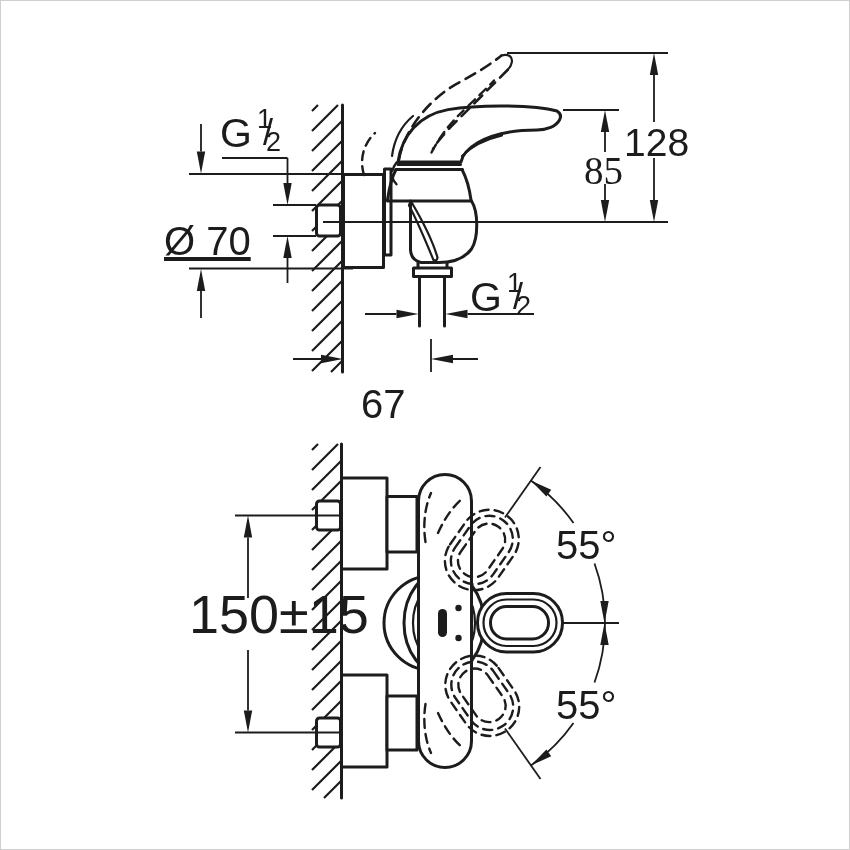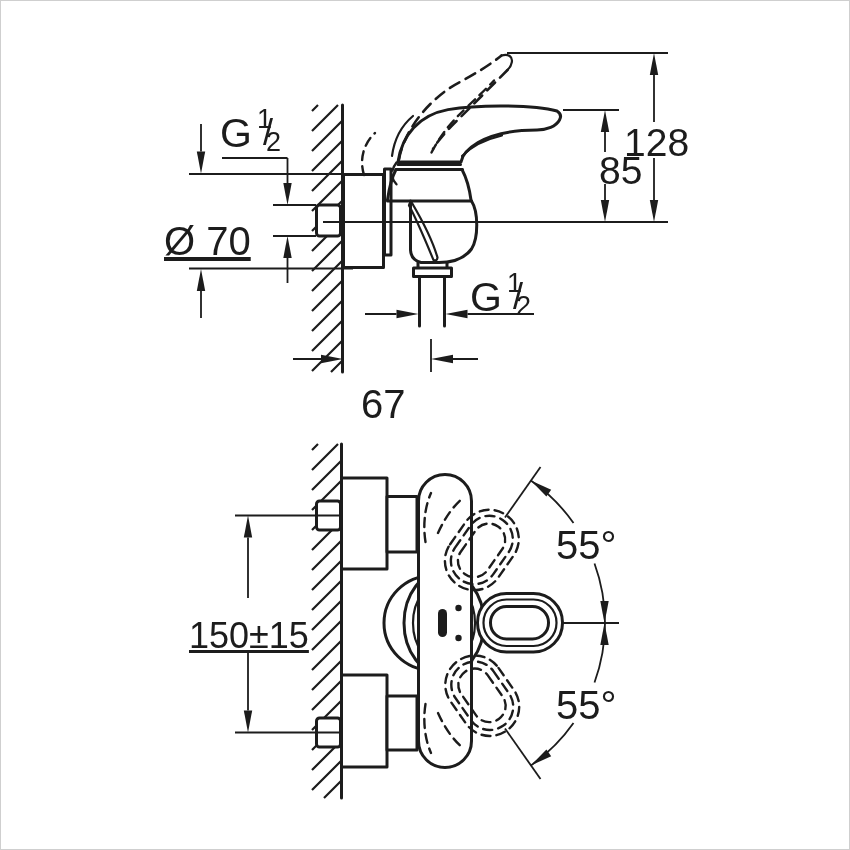--- a/index.html
+++ b/index.html
@@ -183,32 +183,32 @@
 
   <div class="lbl frac" style="left:219px; top:112px;">
     <span class="g">G</span>
     <span class="num">1</span>
     <span class="sl">/</span>
     <span class="den">2</span>
   </div>
 
   <div class="lbl" style="left:163px; top:220px; font-size:40px;text-decoration:underline;">Ø 70</div>
 
-  <div class="lbl" style="left:598px; top:150px;">85</div>
+  <div class="lbl" style="left:583px; top:150px;font-family:Liberation Serif, serif;">85</div>
 
   <div class="lbl" style="left:623px; top:122px;">128</div>
 
   <div class="lbl frac" style="left:469px; top:276px;">
     <span class="g">G</span>
     <span class="num">1</span>
     <span class="sl">/</span>
     <span class="den">2</span>
   </div>
 
   <div class="lbl" style="left:360px; top:340px; font-size:40px;margin-top:43px;">67</div>
 
-  <div class="lbl" style="left:188px; top:617px; font-size:36px;text-decoration:underline;">150±15</div>
+  <div class="lbl" style="left:188px; top:586px; font-size:54px;">150±15</div>
 
   <div class="lbl" style="left:555px; top:524px; font-size:40px;">55°</div>
 
   <div class="lbl" style="left:555px; top:684px; font-size:40px;">55°</div>
 
 </div>
 
 </body></html>

